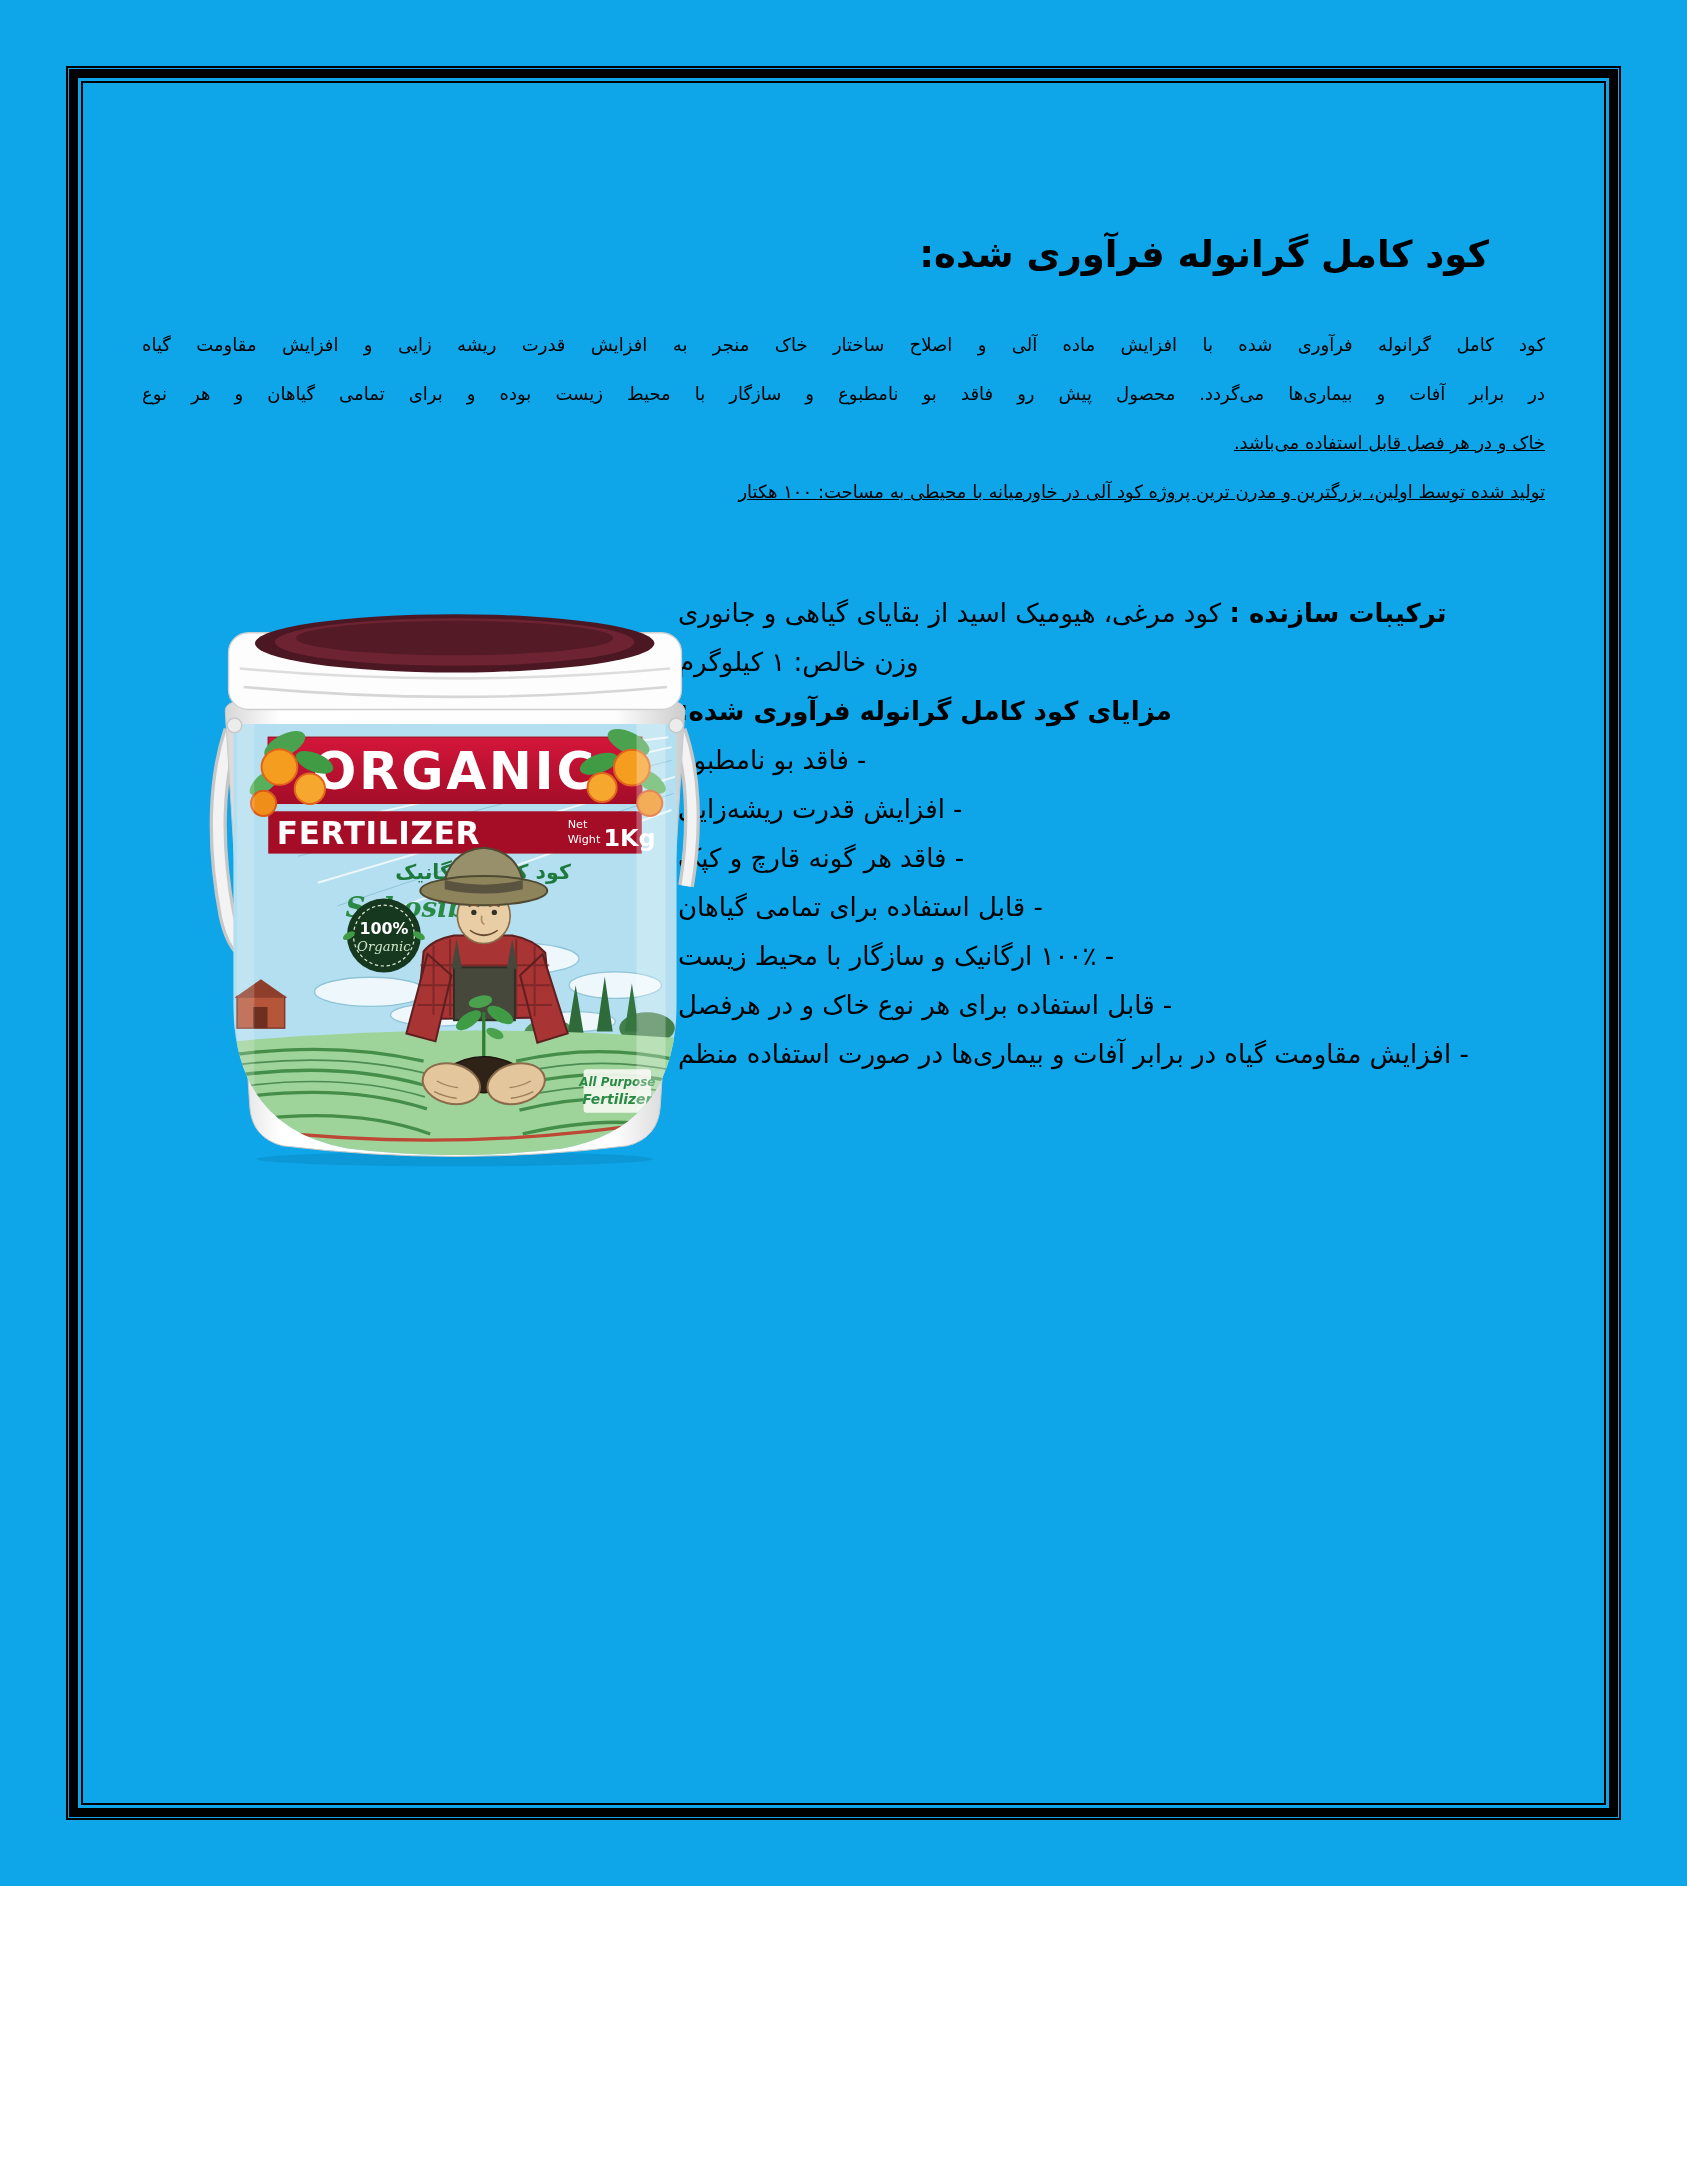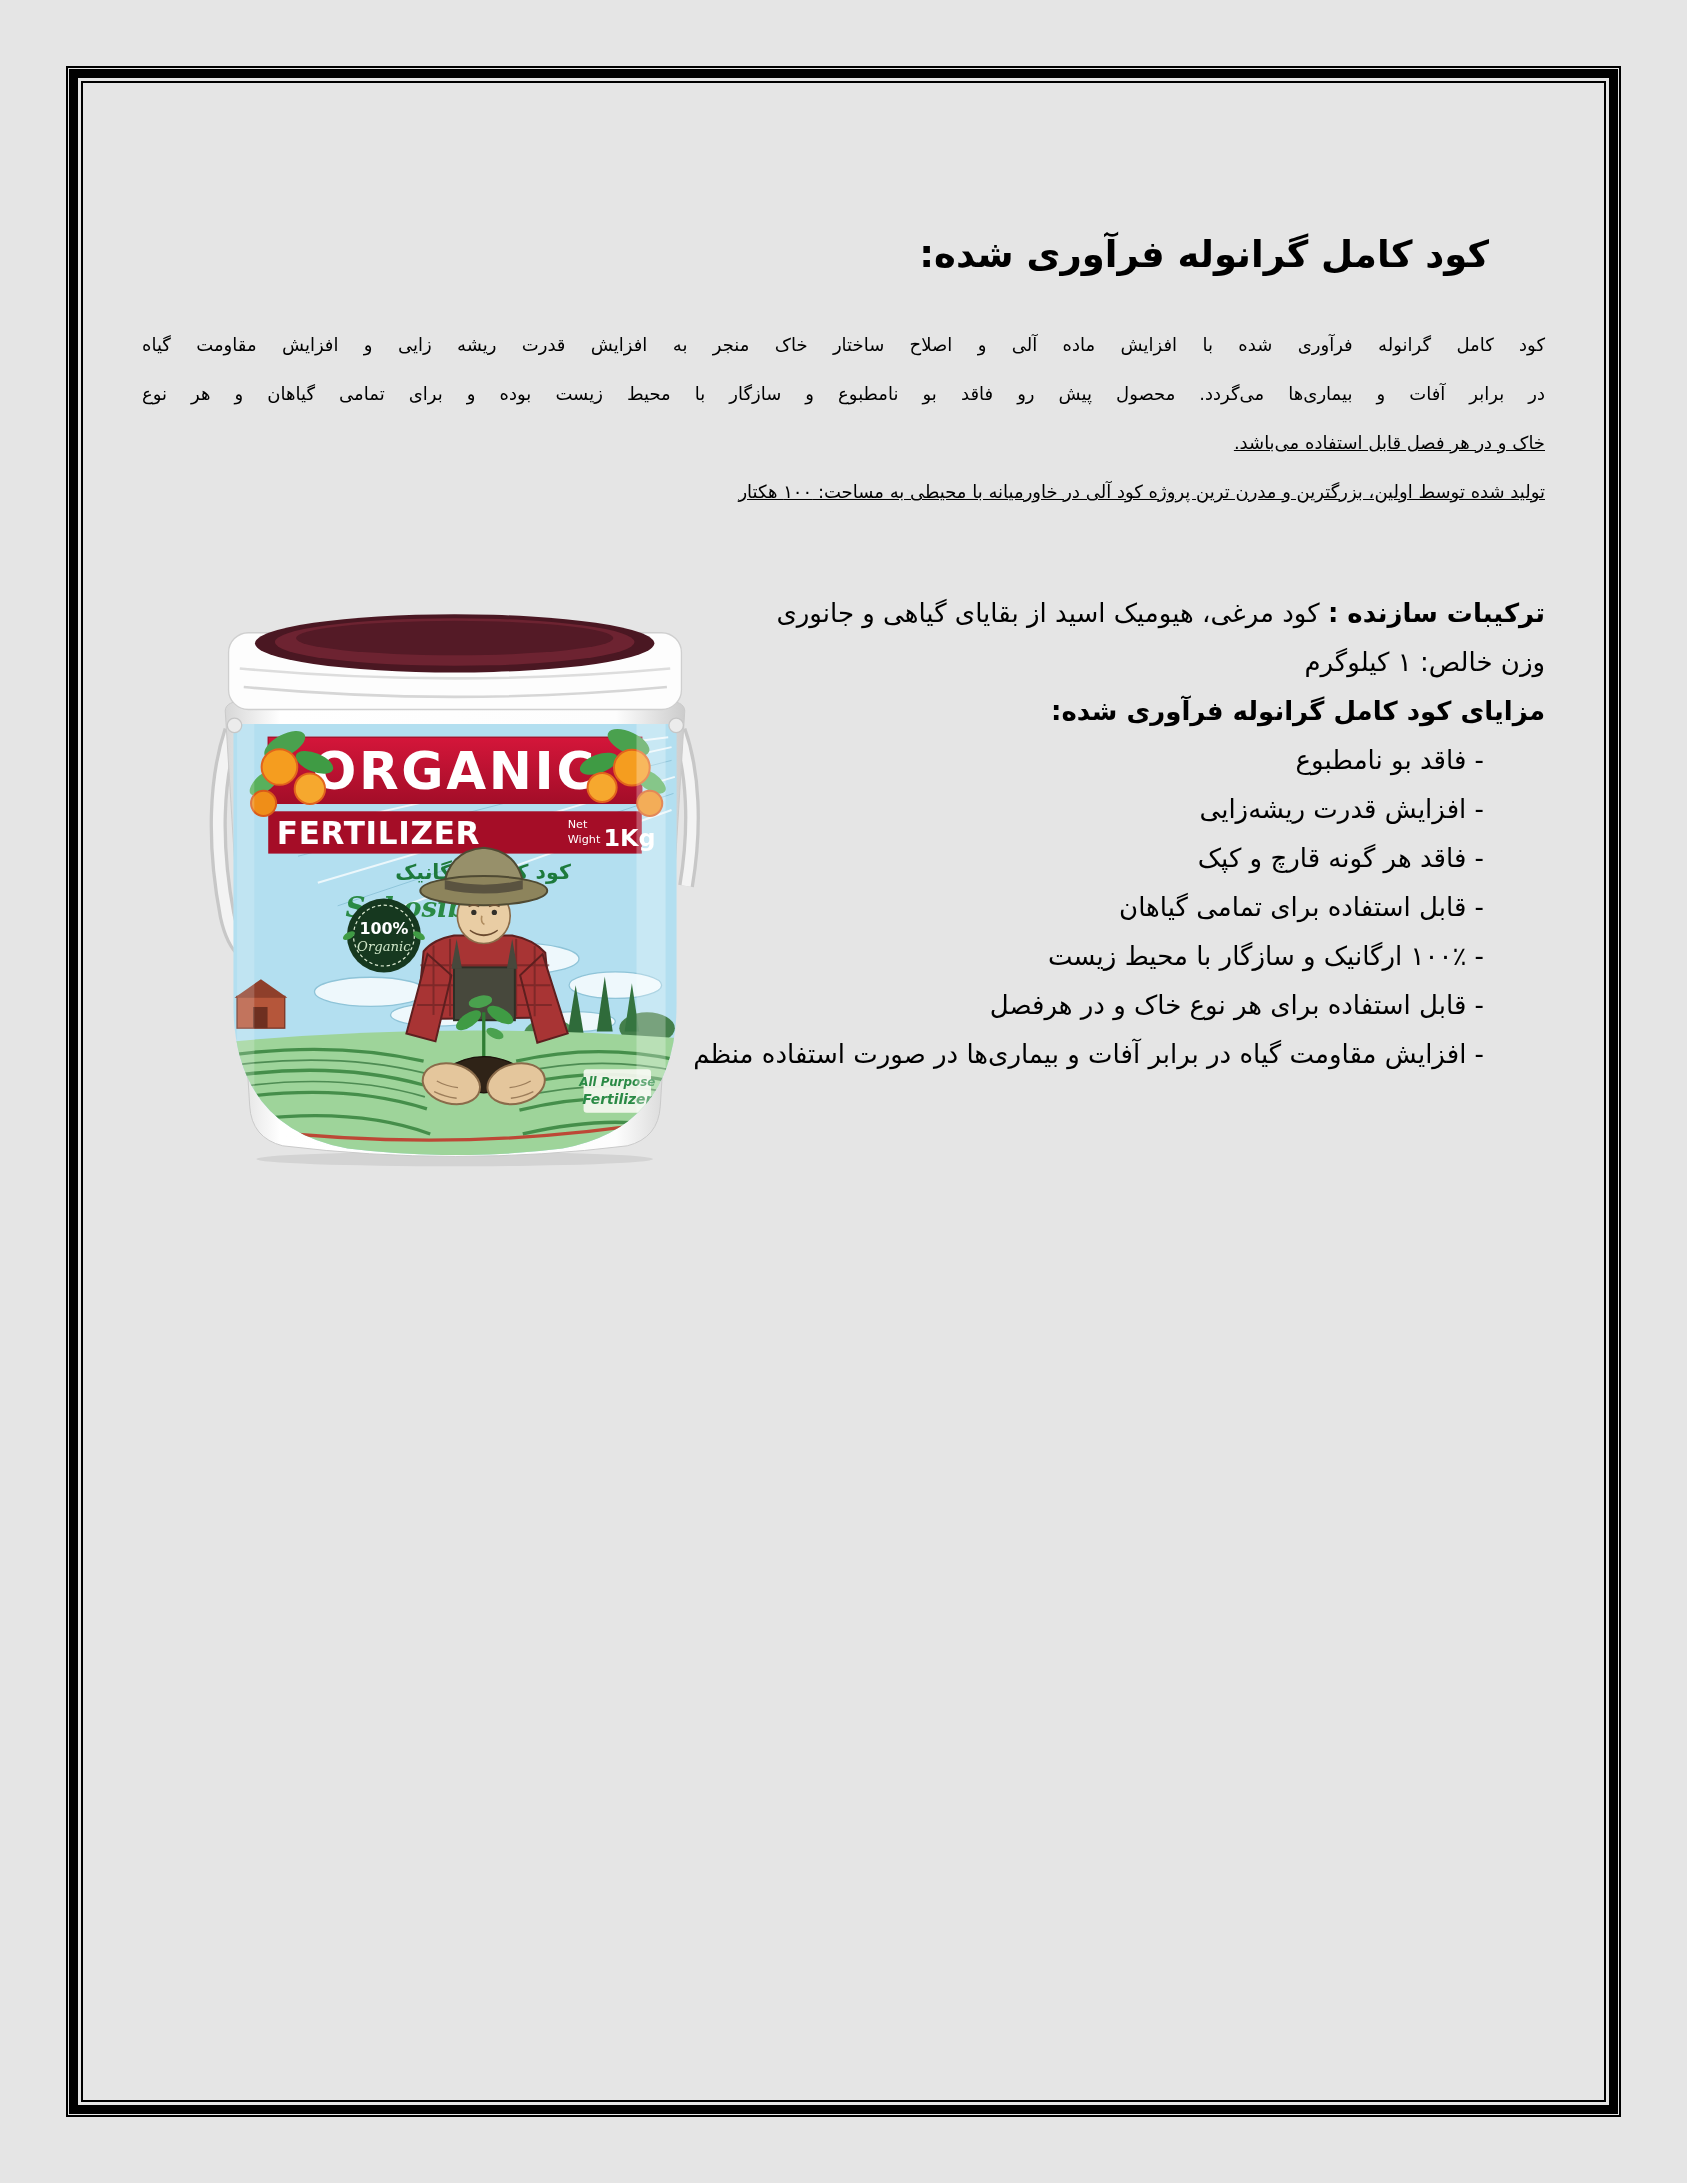--- a/index.html
+++ b/index.html
@@ -1,33 +1,33 @@
 <!DOCTYPE html>
 <html lang="fa" style="font-size:10.6px"><head>
 <meta charset="utf-8">
 <style>
   html,body{margin:0;padding:0;width:1687px;height:2183px;background:#ffffff;overflow:hidden;}
-  .page{position:relative;width:1687px;height:2183px;background:#e5e5e5;
+  .page{position:relative;width:1687px;height:1886px;background:#0ea5e9;
         font-family:"DejaVu Sans",sans-serif;color:#000;}
   
   .frame-outer{position:absolute;inset:66px;border:2px solid #000;}
   .frame-mid{position:absolute;inset:1.3px;border:9.3px solid #000;}
   .frame-inner{position:absolute;inset:2.6px;border:2px solid #000;}
   
   .title{position:absolute;top:232px;right:198px;font-size:37px;font-weight:bold;
          line-height:46px;direction:rtl;white-space:nowrap;}
   
   .para{position:absolute;top:320px;left:142px;width:1403px;direction:rtl;
         font-size:18px;line-height:49px;}
   .pline{width:100%;}
   .pline.just{text-align:justify;text-align-last:justify;}
   .pline.norm{text-align:right;white-space:nowrap;text-decoration:underline;}
   
   .col{position:absolute;top:589px;right:142px;width:867px;direction:rtl;
-       font-size:26px;line-height:49px;text-align:right;padding-left:13px;}
+       font-size:26px;line-height:49px;text-align:left;padding-left:13px;}
   .cline{white-space:nowrap;}
   .cline .b, .cline.b{font-weight:bold;}
   .cline.bullet{padding-right:61px;}
   
   .bucket{position:absolute;left:205px;top:605px;width:500px;height:562px;}
   .bucket svg{display:block;width:500px;height:562px;}
 </style>
 </head>
 <body>
 

